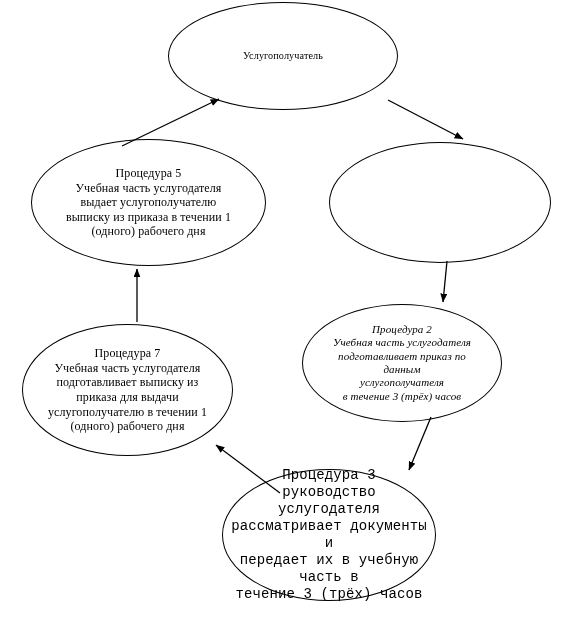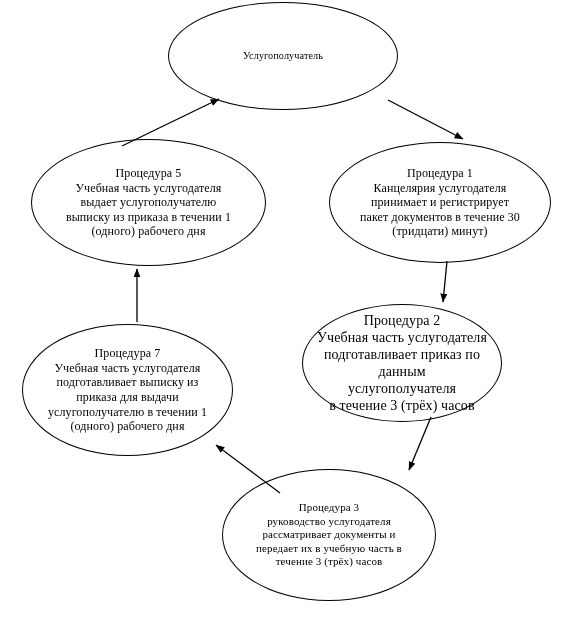--- a/index.html
+++ b/index.html
@@ -61,22 +61,22 @@
   }
 
   
   #node-receiver   { left: 168px; top: 2px;   width: 230px; height: 108px; }
   #node-proc5      { left: 31px;  top: 139px; width: 235px; height: 127px; }
   #node-proc1      { left: 329px; top: 142px; width: 222px; height: 121px; }
   #node-proc2      { left: 302px; top: 304px; width: 200px; height: 118px; }
   #node-proc4      { left: 22px;  top: 324px; width: 211px; height: 132px; }
   #node-proc3      { left: 222px; top: 469px; width: 214px; height: 132px; }
 
-  #node-proc2 .node-text { font-size: 14px; }
-  #node-proc3 .node-text { font-size: 11px; }
+  #node-proc2 .node-text { font-size: 11px; font-style: italic; }
+  #node-proc3 .node-text { font-size: 14px; font-family: Liberation Mono, monospace; }
 </style>
 </head>
 <body>
 
 <div id="diagram">
 
   <svg id="edges" viewBox="0 0 574 618" width="574" height="618" xmlns="http://www.w3.org/2000/svg">
     <defs>
       <marker id="arrowhead" markerWidth="9" markerHeight="7" refX="8.4" refY="3.5" orient="auto" markerUnits="userSpaceOnUse">
         <polygon points="0 0, 9 3.5, 0 7" fill="#000000"></polygon>
@@ -105,25 +105,20 @@
     <div class="ellipse-shape"></div>
     <div class="node-text">Процедура 5
 Учебная часть услугодателя
 выдает услугополучателю
 выписку из приказа в течении 1
 (одного) рабочего дня</div>
   </div>
 
   <div class="node" id="node-proc1">
     <div class="ellipse-shape"></div>
-    <div class="node-text">Процедура 1
-Канцелярия услугодателя
-принимает и регистрирует
-пакет документов в течение 30
-(тридцати) минут)</div>
   </div>
 
   <div class="node" id="node-proc2">
     <div class="ellipse-shape"></div>
     <div class="node-text">Процедура 2
 Учебная часть услугодателя
 подготавливает приказ по
 данным
 услугополучателя
 в течение 3 (трёх) часов</div>

